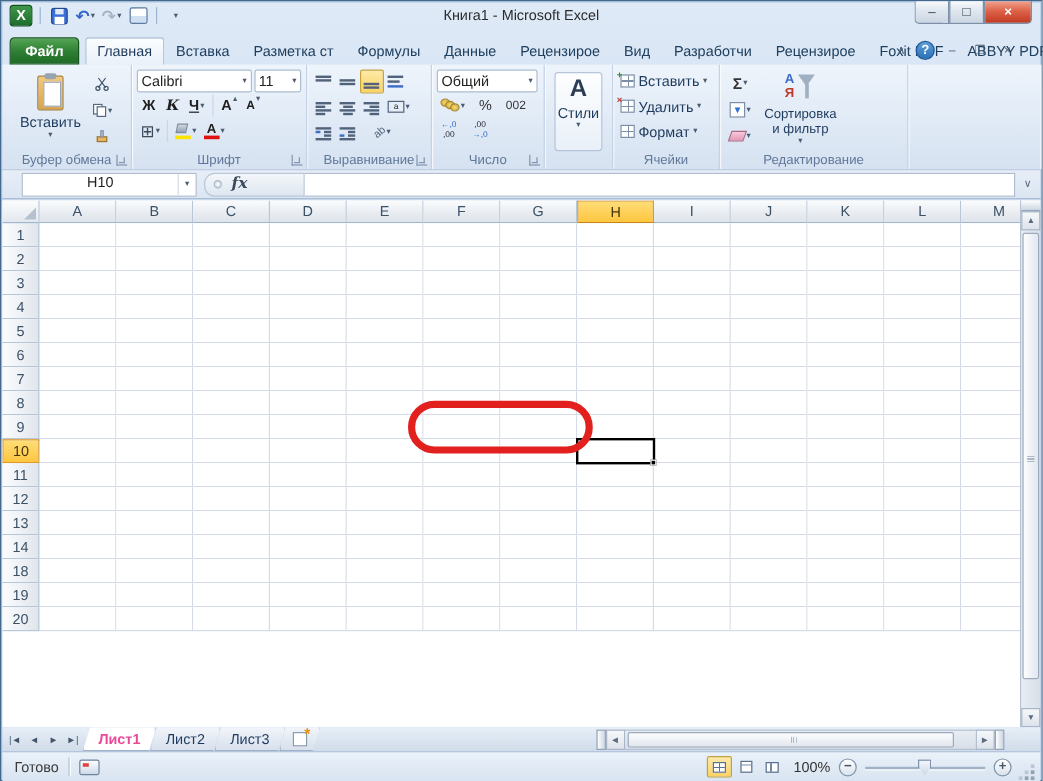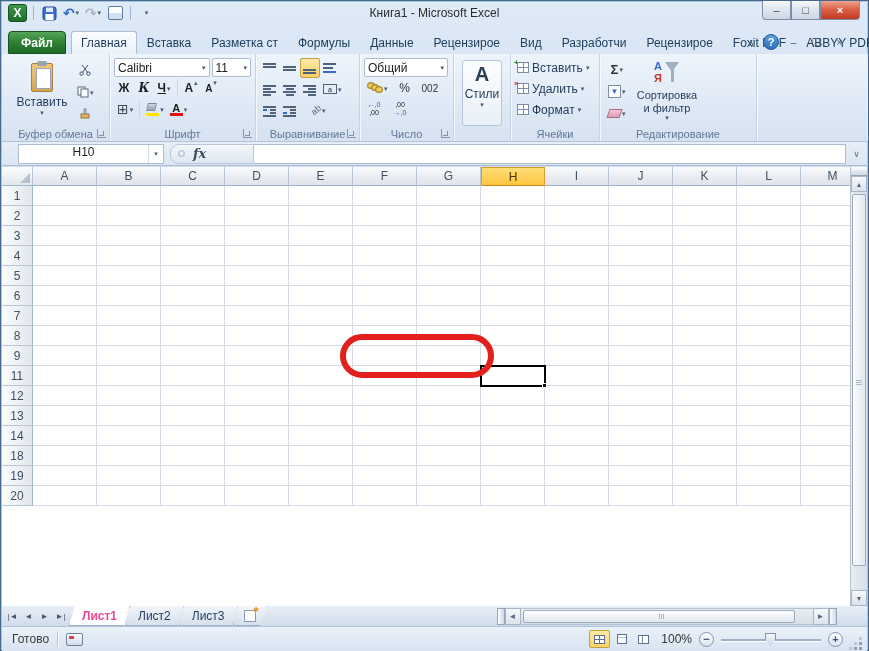--- a/index.html
+++ b/index.html
@@ -713,20 +713,36 @@
           <div class="cell"></div>
           <div class="cell"></div>
           <div class="cell"></div>
           <div class="cell"></div>
           <div class="cell"></div>
           <div class="cell"></div>
           <div class="cell"></div>
           <div class="cell"></div>
         </div>
         <div class="grow">
+          <div class="rowhdr sel">10</div>
+          <div class="cell"></div>
+          <div class="cell"></div>
+          <div class="cell"></div>
+          <div class="cell"></div>
+          <div class="cell"></div>
+          <div class="cell"></div>
+          <div class="cell"></div>
+          <div class="cell"></div>
+          <div class="cell"></div>
+          <div class="cell"></div>
+          <div class="cell"></div>
+          <div class="cell"></div>
+          <div class="cell"></div>
+        </div>
+        <div class="grow">
           <div class="rowhdr">11</div>
           <div class="cell"></div>
           <div class="cell"></div>
           <div class="cell"></div>
           <div class="cell"></div>
           <div class="cell"></div>
           <div class="cell"></div>
           <div class="cell"></div>
           <div class="cell"></div>
           <div class="cell"></div>

